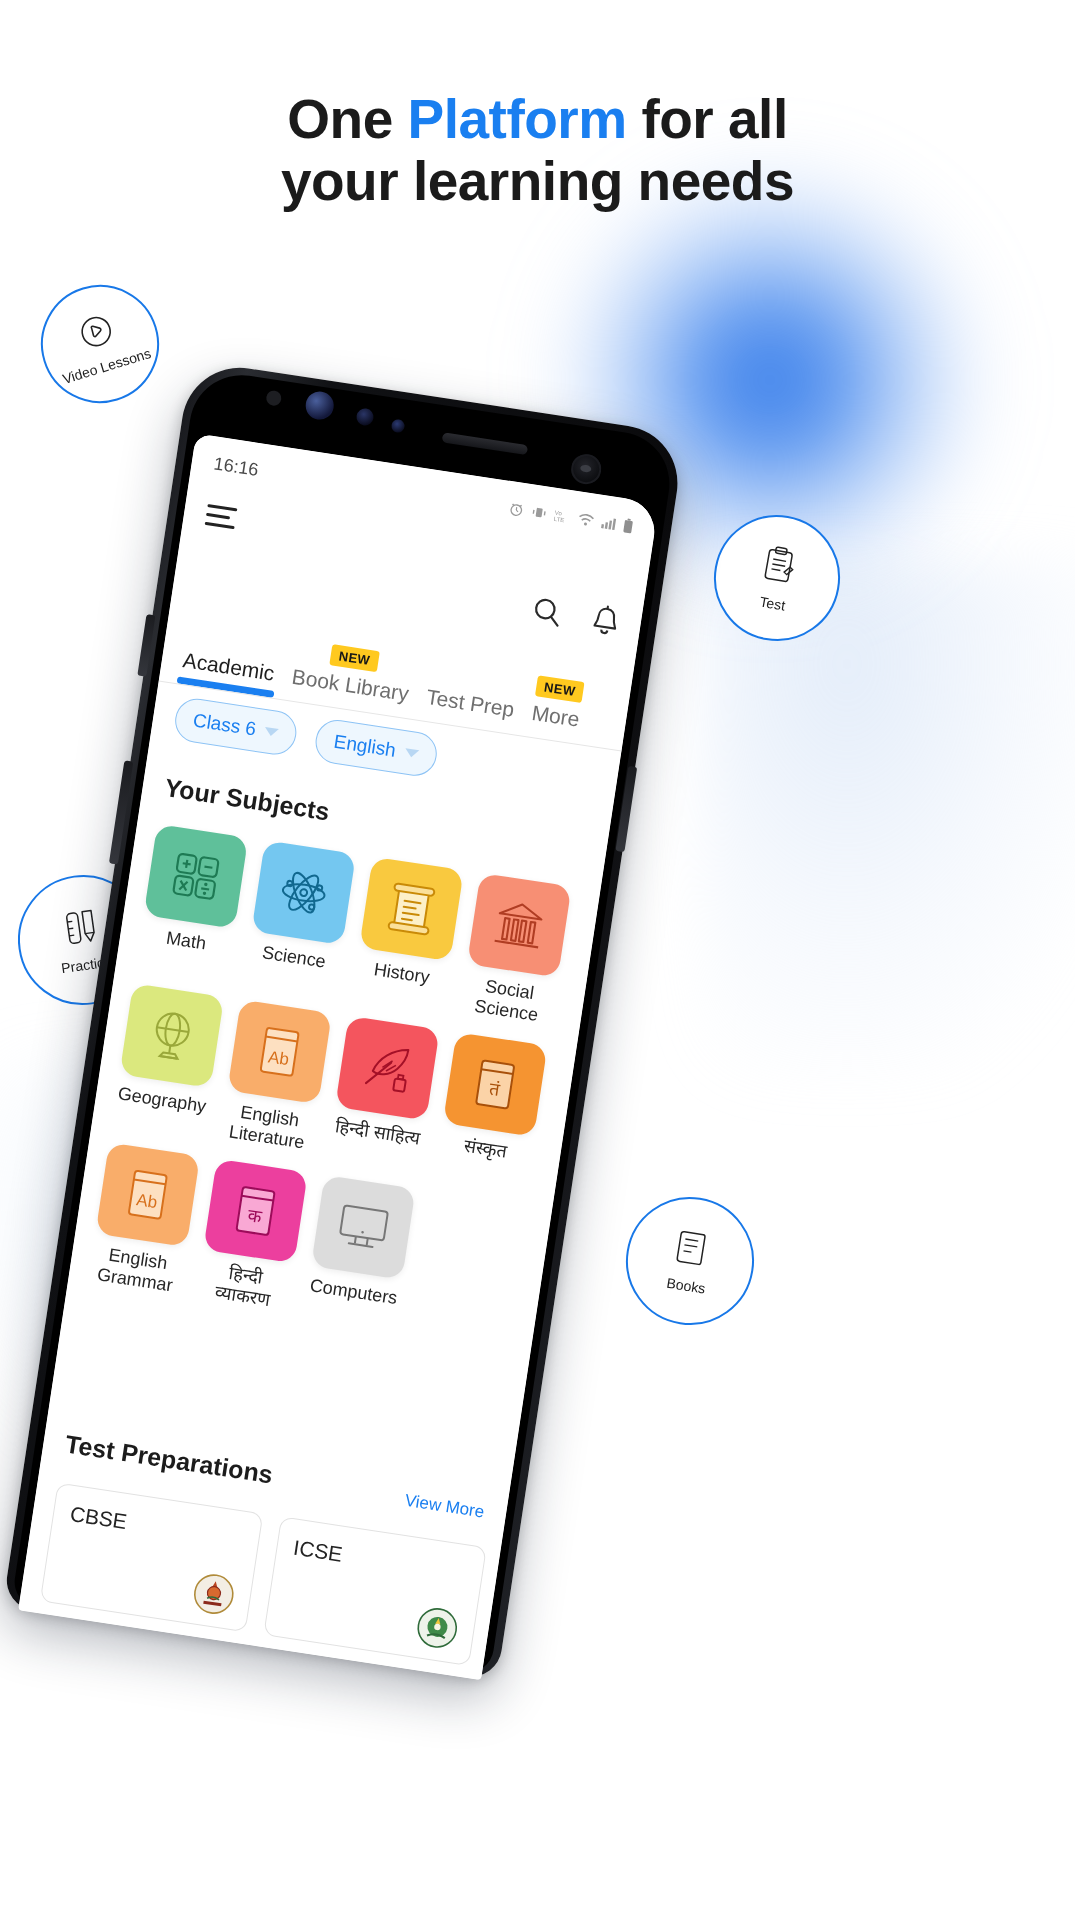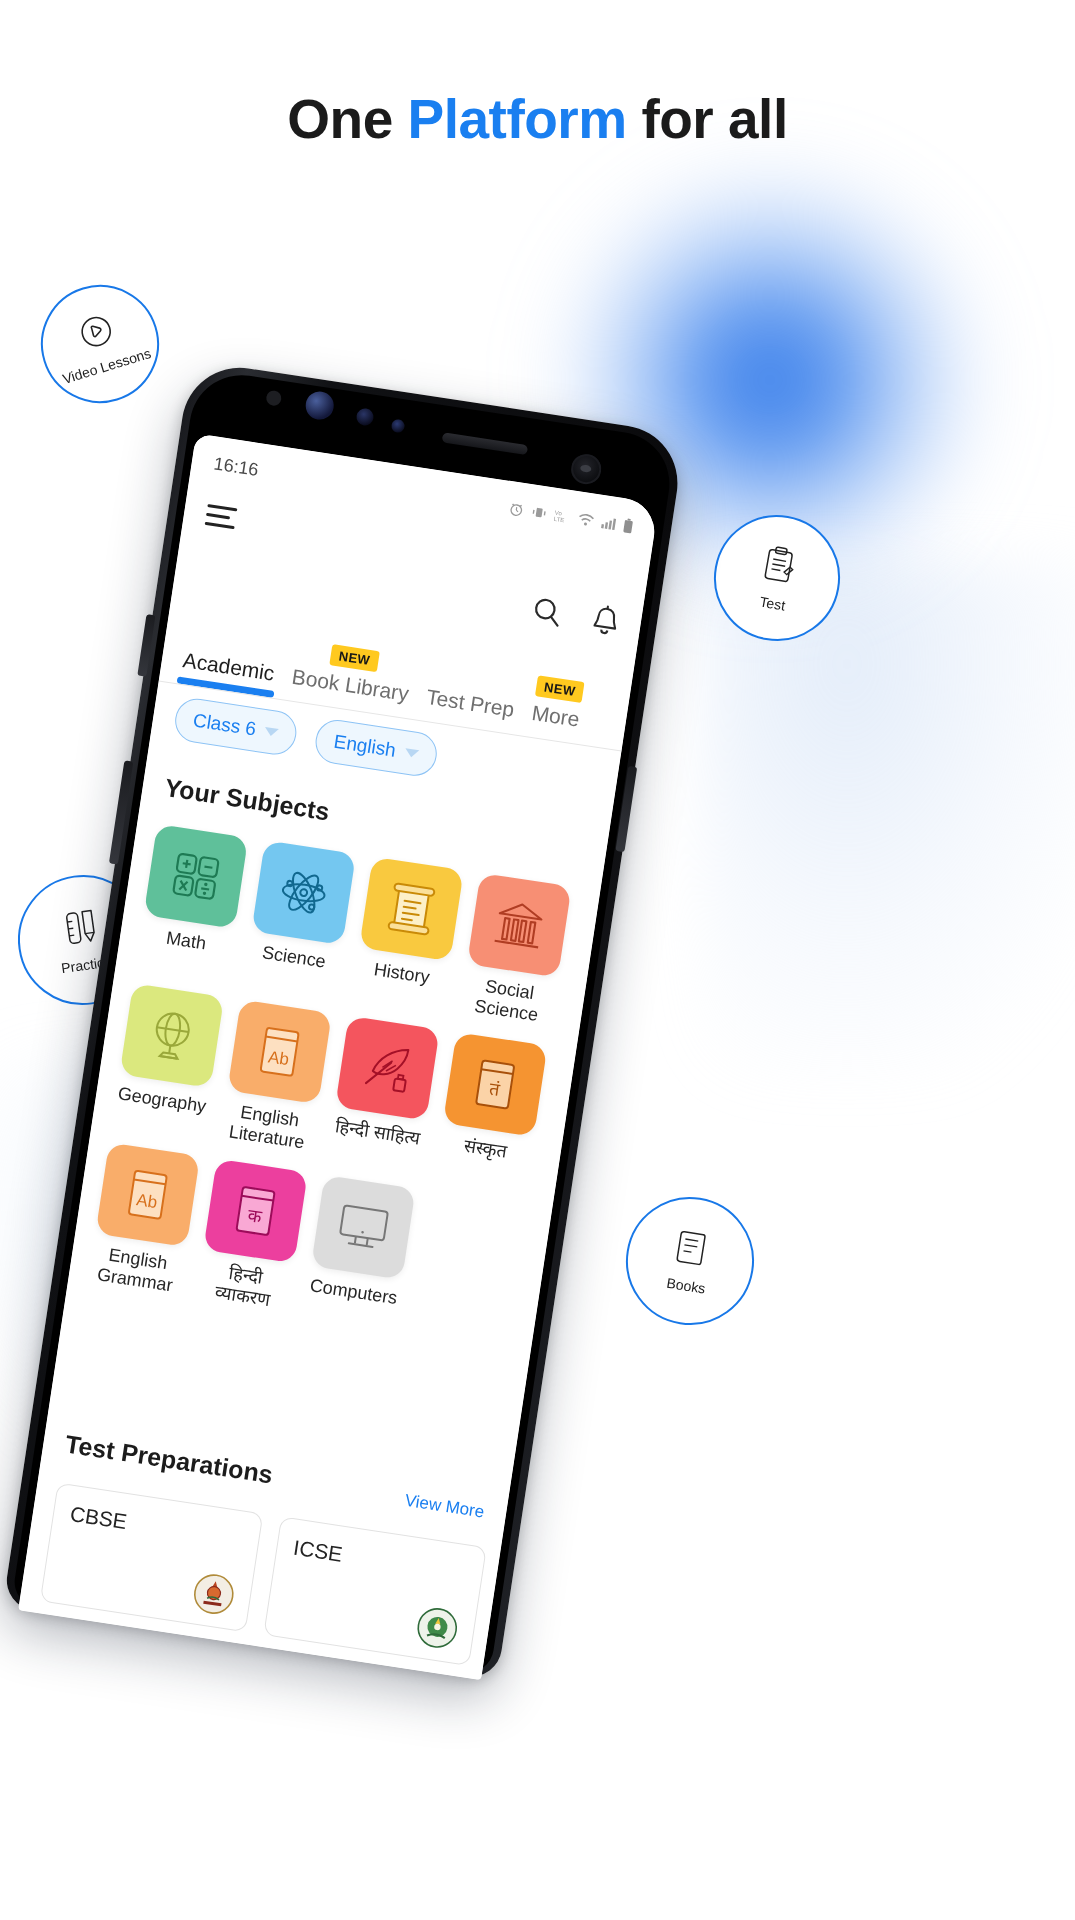--- a/index.html
+++ b/index.html
@@ -193,20 +193,21 @@
 </head>
 <body>
 
 <div class="bg-glow"></div>
 <div class="bg-glow2"></div>
 <div class="bg-glow3"></div>
 
 <div class="headline">
   <span>One </span><span class="hl-blue">Platform</span><span> for all</span>
   <br>
+  <span>your learning needs</span>
 </div>
 
 <div class="badge" id="badge-video">
   <span class="b-icon">
     <svg width="34" height="34" viewBox="0 0 34 34">
       <circle cx="17" cy="17" r="14" fill="none" stroke="#222" stroke-width="1.6"></circle>
       <path d="M13.6 12.4 C13.2 11.2 14.3 10.4 15.3 11 L21.3 14.7 C22.4 15.4 22.3 17 21.2 17.6 L15.5 21.2 C14.4 21.9 13.3 21.1 13.3 19.9 Z" fill="none" stroke="#222" stroke-width="1.6" stroke-linejoin="round"></path>
     </svg>
   </span>
   <span class="b-label">Video Lessons</span>

